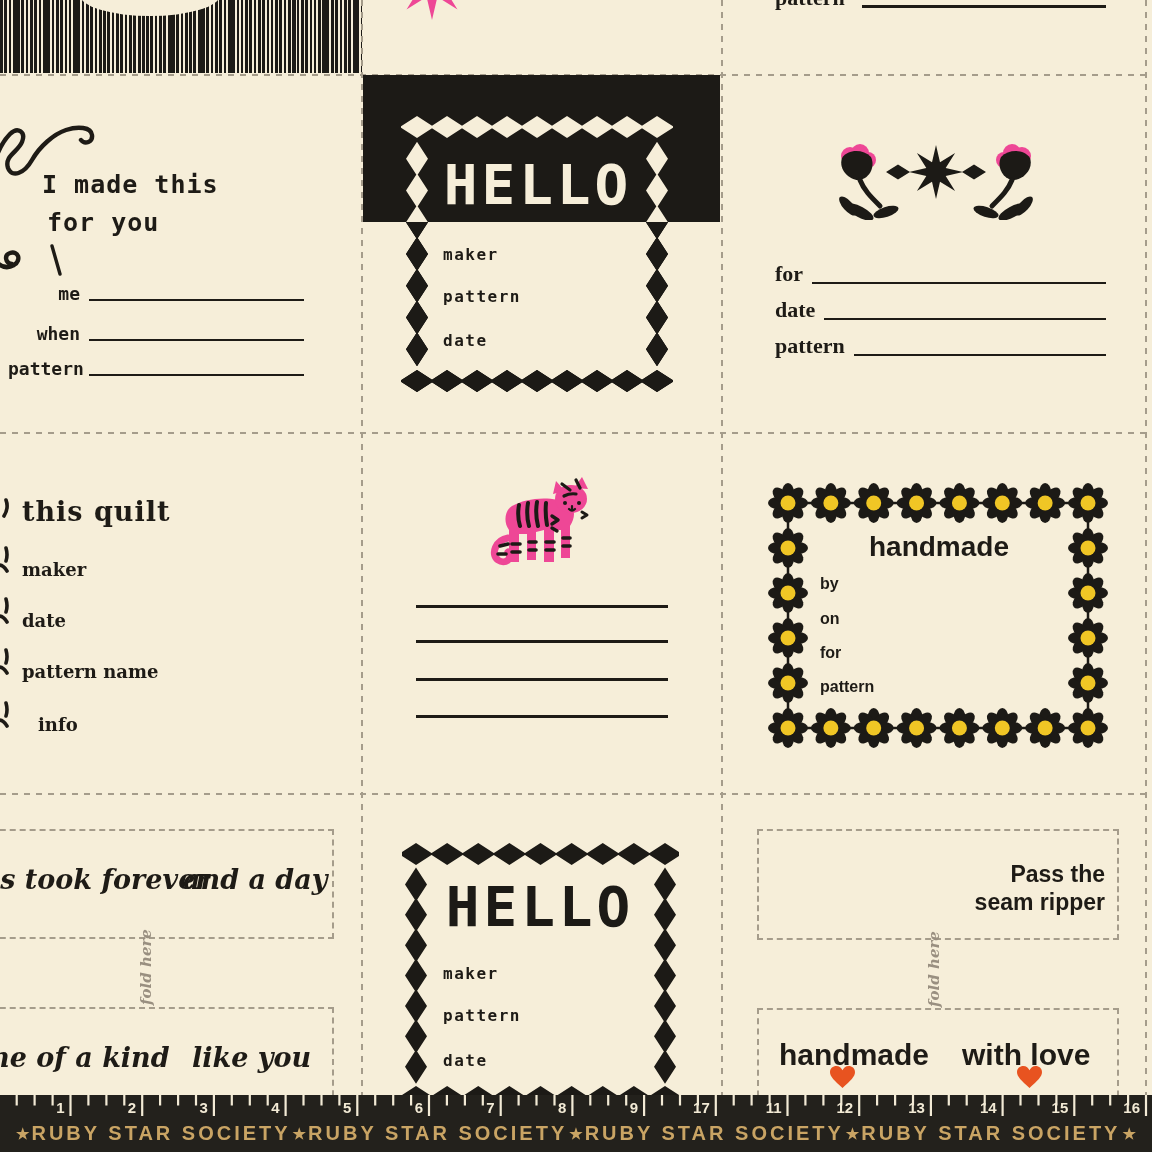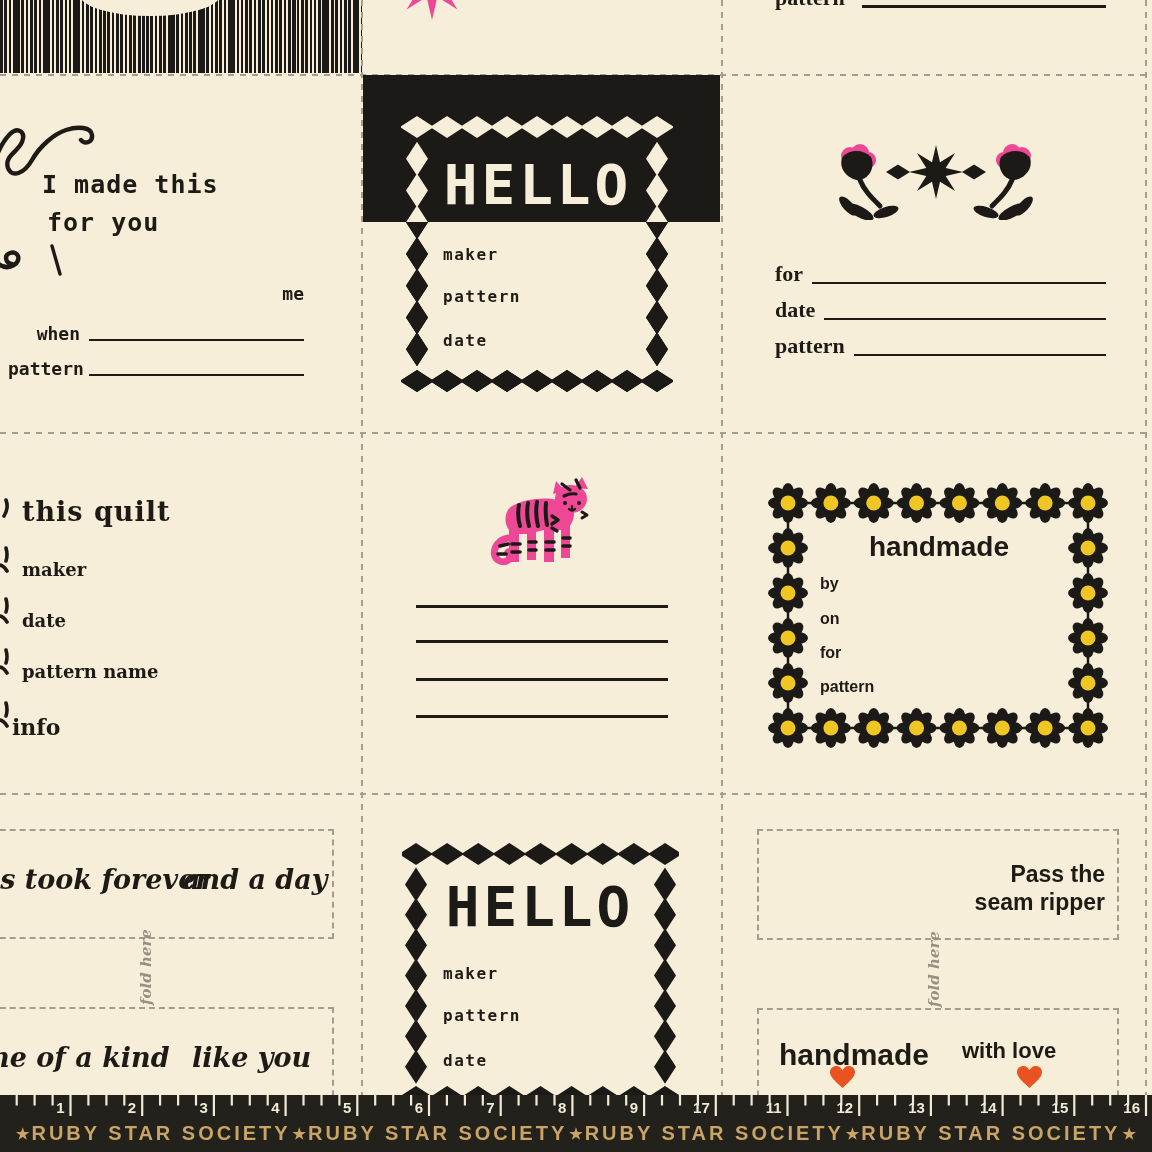--- a/index.html
+++ b/index.html
@@ -54,21 +54,21 @@
 
   <svg class="abs" style="left:-12px;top:112px;" width="132" height="176" viewBox="0 0 132 176">
     <g fill="none" stroke="#1e1b16" stroke-linecap="round">
       <path stroke-width="4.4" d="M2,86 C-2,66 10,34 22,22 C30,14 38,20 34,30 C30,40 16,44 20,56 C24,66 36,62 44,48 C52,34 66,22 78,18 C90,14 103,15 104,23 C105,30 97,33 93,28"></path>
       <path stroke-width="4.4" d="M0,128 C2,148 14,160 26,153 C34,148 30,138 22,141 C16,143 17,151 24,152"></path>
       <path stroke-width="3.4" d="M64,134 L72,162"></path>
     </g>
   </svg>
   <div class="abs mono" style="left:42px;top:170px;font-size:25px;letter-spacing:1px;">I made this</div>
   <div class="abs mono" style="left:10px;top:208px;font-size:25px;letter-spacing:1px;margin-left:37px;">for you</div>
-  <div class="abs frow mono" style="left:8px;top:283px;width:296px;font-size:18px;flex-direction:column;">
+  <div class="abs frow mono" style="left:8px;top:283px;width:296px;font-size:18px;">
     <span class="lab rlab" style="width:72px;">me</span>
     <span class="fline"></span>
   </div>
   <div class="abs frow mono" style="left:8px;top:323px;width:296px;font-size:18px;">
     <span class="lab rlab" style="width:72px;">when</span>
     <span class="fline"></span>
   </div>
   <div class="abs frow mono" style="left:8px;top:358px;width:296px;font-size:18px;">
     <span class="lab rlab" style="width:72px;">pattern</span>
     <span class="fline"></span>
@@ -138,21 +138,21 @@
       <path d="M12,56 q2,7 0,13 M2,74 q6,-3 11,5"></path>
       <path d="M12,107 q2,7 0,13 M2,125 q6,-3 11,5"></path>
       <path d="M12,158 q2,7 0,13 M2,176 q6,-3 11,5"></path>
       <path d="M12,211 q2,7 0,13 M2,229 q6,-3 11,5"></path>
     </g>
   </svg>
   <div class="abs soft" style="left:22px;top:496px;font-size:27px;letter-spacing:1px;">this quilt</div>
   <div class="abs soft" style="left:22px;top:559px;font-size:18px;">maker</div>
   <div class="abs soft" style="left:22px;top:610px;font-size:18px;">date</div>
   <div class="abs soft" style="left:22px;top:661px;font-size:18px;">pattern name</div>
-  <div class="abs soft" style="left:12px;top:714px;font-size:22px;">info</div>
+  <div class="abs soft" style="left:38px;top:714px;font-size:18px;">info</div>
 
   <svg class="abs" style="left:486px;top:472px;" width="112" height="106" viewBox="0 0 112 106">
     <g id="tiger">
         <path d="M22,66 C10,68 4,82 12,88 C19,93 27,87 22,80" stroke="#ee4796" stroke-width="7" fill="none" stroke-linecap="round"></path>
         <path d="M26,34 C19,38 17,50 23,58 L23,90 L33,90 L33,62 L41,62 L41,88 L50,88 L50,60 L58,58 L58,90 L68,90 L68,58 L75,58 L75,86 L84,86 L84,54 C89,46 90,38 83,32 C66,23 40,26 26,34 Z" fill="#ee4796"></path>
         <polygon points="70,9 79,19 67,22" fill="#ee4796"></polygon>
         <polygon points="96,5 102,17 88,16" fill="#ee4796"></polygon>
         <ellipse cx="85" cy="27" rx="16" ry="14" fill="#ee4796"></ellipse>
         <path d="M33,33 q-2,11 1,21" stroke="#1c1a16" stroke-width="4" fill="none" stroke-linecap="round"></path>
         <path d="M42,31 q-2,12 1,23" stroke="#1c1a16" stroke-width="4" fill="none" stroke-linecap="round"></path>
@@ -427,21 +427,21 @@
   <div class="abs mono" style="left:443px;top:1051px;font-size:16px;letter-spacing:1.5px;">date</div>
 
   <div class="abs dashbox" style="left:757px;top:829px;width:358px;height:107px;"></div>
   <div class="abs sans" style="left:945px;top:860px;width:160px;text-align:right;font-size:23px;line-height:28px;">
     <div>Pass the</div>
     <div>seam ripper</div>
   </div>
   <div class="abs script foldtxt" style="left:884px;top:960px;width:100px;font-size:15px;">fold here</div>
   <div class="abs dashbox" style="left:757px;top:1008px;width:358px;height:105px;"></div>
   <div class="abs sans" style="left:779px;top:1038px;font-size:30px;">handmade</div>
-  <div class="abs sans" style="left:962px;top:1038px;font-size:22px;">with love</div>
+  <div class="abs sans" style="left:962px;top:1038px;font-size:30px;">with love</div>
   <svg class="abs" style="left:830px;top:1066px;" width="25" height="23" viewBox="0 0 24 22">
     <path fill="#e85320" d="M12,21 C4,14 0,10 0,6 C0,2 3,0 6,0 C9,0 11,2 12,4 C13,2 15,0 18,0 C21,0 24,2 24,6 C24,10 20,14 12,21 Z"></path>
   </svg>
   <svg class="abs" style="left:1017px;top:1066px;" width="25" height="23" viewBox="0 0 24 22">
     <path fill="#e85320" d="M12,21 C4,14 0,10 0,6 C0,2 3,0 6,0 C9,0 11,2 12,4 C13,2 15,0 18,0 C21,0 24,2 24,6 C24,10 20,14 12,21 Z"></path>
   </svg>
 
   <div class="abs ruler" style="left:0;top:1095px;width:1152px;height:57px;"></div>
   <svg class="abs" style="left:0;top:1095px;" width="1152" height="26" viewBox="0 0 1152 26">
     <g id="ticks" fill="#f2ead5">

